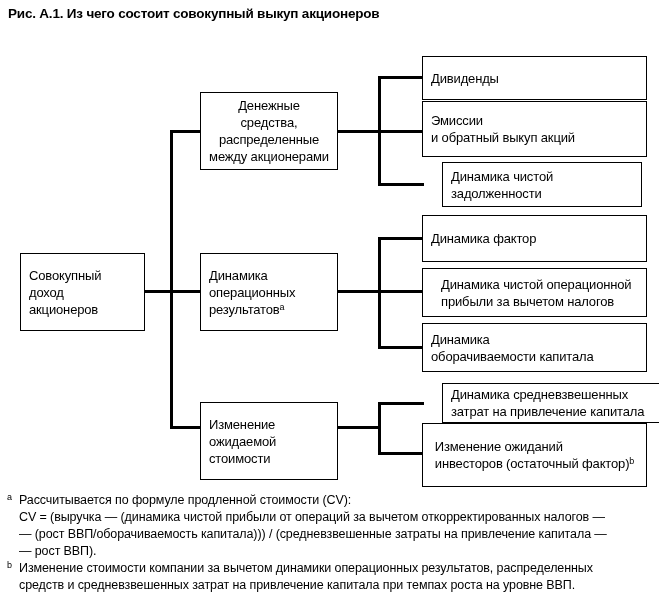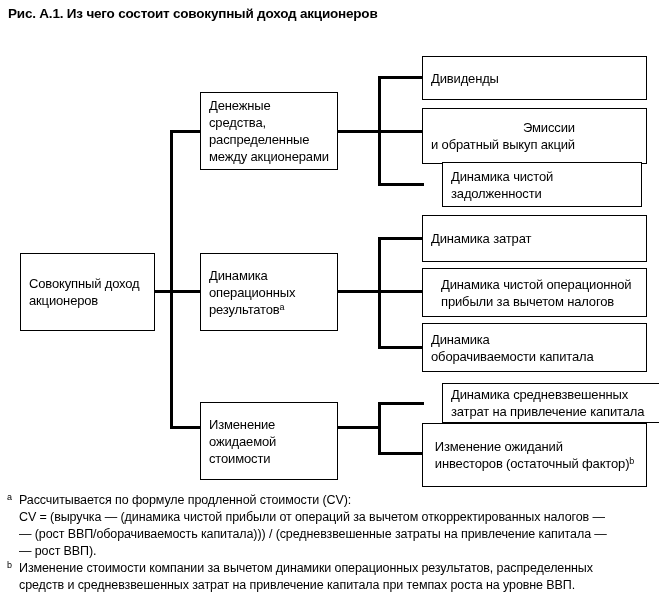--- a/index.html
+++ b/index.html
@@ -22,26 +22,26 @@
     background:#fff;
     display:flex;align-items:center;
     padding:2px 8px;
     box-sizing:border-box;
     font-size:13px;line-height:17px;letter-spacing:-0.15px;
   }
   .box .lbl{white-space:pre-line;}
   .box sup, .fn-marker{font-size:9px;line-height:1;}
   .box sup{vertical-align:4px;}
   
-  .n-root{left:20px;top:253px;width:135px;height:78px;}
-  .n-m1{left:200px;top:92px;width:138px;height:78px;}
+  .n-root{left:20px;top:253px;width:125px;height:78px;}
+  .n-m1{left:200px;top:92px;width:138px;height:78px;text-align:center;}
   .n-m2{left:200px;top:253px;width:138px;height:78px;}
   .n-m3{left:200px;top:389px;width:138px;height:78px;margin-top:13px;}
   .n-r1{left:422px;top:56px;width:225px;height:44px;align-items:center;}
-  .n-r2{left:422px;top:108px;width:225px;height:56px;text-align:right;}
+  .n-r2{left:422px;top:101px;width:225px;height:56px;}
   .n-r3{left:442px;top:162px;width:200px;height:45px;}
   .n-r4{left:422px;top:215px;width:225px;height:47px;}
   .n-r5{left:422px;top:268px;width:225px;height:49px;padding-left:18px;}
   .n-r6{left:422px;top:323px;width:225px;height:49px;}
   .n-r7{left:442px;top:383px;width:225px;height:40px;}
   .n-r8{left:422px;top:423px;width:225px;height:64px;justify-content:center;}
   
   .line{position:absolute;background:#000;}
   .l1 {left:145px;top:290px;width:56px;height:3px;}
   .l2 {left:170px;top:130px;width:3px;height:299px;}
@@ -68,21 +68,21 @@
   }
   .footnote{position:relative;padding-left:13px;}
   .fn-marker{position:absolute;left:1px;top:1px;}
   .fn-text{white-space:pre-line;}
 </style>
 </head>
 <body>
 
 <div class="page">
 
-  <div class="title">Рис. А.1. Из чего состоит совокупный доход акционеров</div>
+  <div class="title">Рис. А.1. Из чего состоит совокупный выкуп акционеров</div>
 
   <div class="line l1"></div>
   <div class="line l2"></div>
   <div class="line l3"></div>
   <div class="line l4"></div>
   <div class="line l5"></div>
   <div class="line l6"></div>
   <div class="line l7"></div>
   <div class="line l8"></div>
   <div class="line l9"></div>
@@ -127,21 +127,21 @@
       <span class="lbl">Эмиссии
 и обратный выкуп акций</span>
     </div>
 
   <div class="box n-r3">
       <span class="lbl">Динамика чистой
 задолженности</span>
     </div>
 
   <div class="box n-r4">
-      <span class="lbl">Динамика затрат</span>
+      <span class="lbl">Динамика фактор</span>
     </div>
 
   <div class="box n-r5">
       <span class="lbl">Динамика чистой операционной
 прибыли за вычетом налогов</span>
     </div>
 
   <div class="box n-r6">
       <span class="lbl">Динамика
 оборачиваемости капитала</span>

